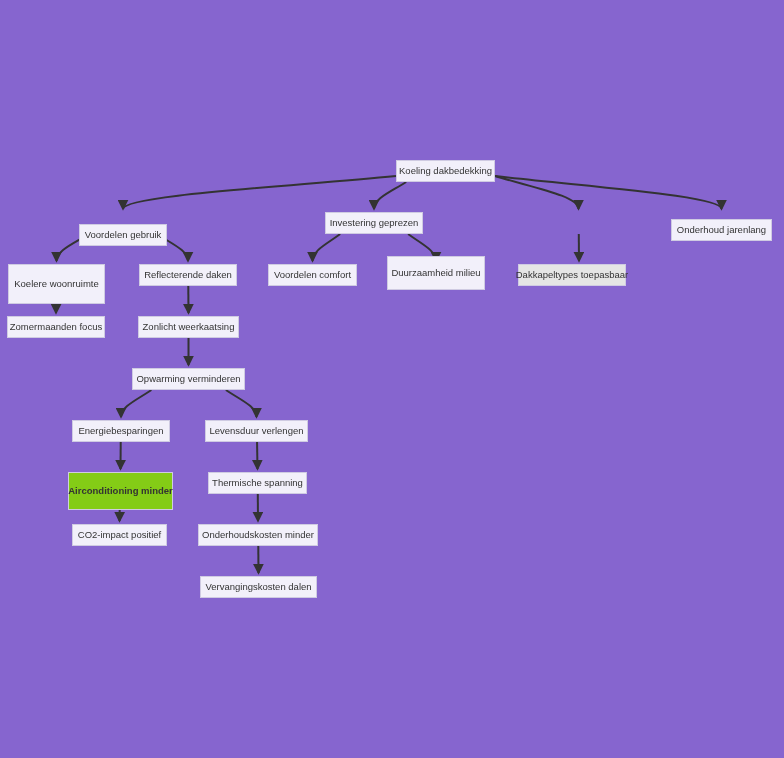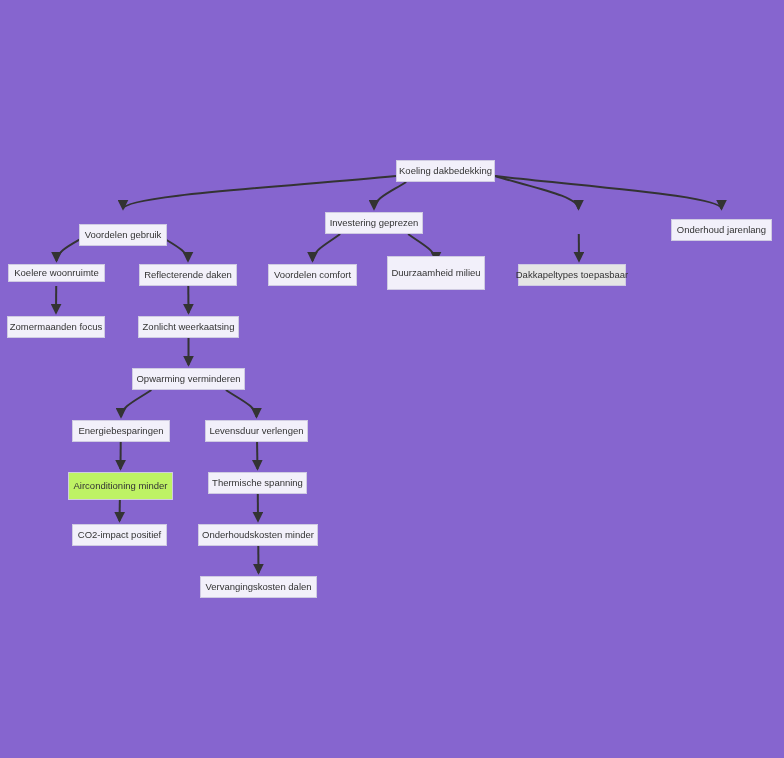--- a/index.html
+++ b/index.html
@@ -60,28 +60,28 @@
       <path d="M120.725,442 L120.5,469" fill="none" stroke="#333333" stroke-width="2" marker-end="url(#arrow)"></path>
       <path d="M119.95,494 L119.5,521" fill="none" stroke="#333333" stroke-width="2" marker-end="url(#arrow)"></path>
       <path d="M257.05,442 L257.5,469" fill="none" stroke="#333333" stroke-width="2" marker-end="url(#arrow)"></path>
       <path d="M257.775,494 L258,521" fill="none" stroke="#333333" stroke-width="2" marker-end="url(#arrow)"></path>
       <path d="M258.275,546 L258.5,573" fill="none" stroke="#333333" stroke-width="2" marker-end="url(#arrow)"></path>
     </svg>
     <div class="node" style="left: 396px; top: 160px; width: 99px; height: 22px; background: rgb(242, 240, 250); border-color: rgb(207, 203, 226); color: rgb(51, 51, 51);">Koeling dakbedekking</div>
     <div class="node" style="left: 79px; top: 224px; width: 88px; height: 22px; background: rgb(242, 240, 250); border-color: rgb(207, 203, 226); color: rgb(51, 51, 51);">Voordelen gebruik</div>
     <div class="node" style="left: 325px; top: 212px; width: 98px; height: 22px; background: rgb(242, 240, 250); border-color: rgb(207, 203, 226); color: rgb(51, 51, 51);">Investering geprezen</div>
     <div class="node" style="left: 671px; top: 212px; width: 101px; height: 22px; background: rgb(242, 240, 250); border-color: rgb(207, 203, 226); color: rgb(51, 51, 51); margin-top: 7px;">Onderhoud jarenlang</div>
-    <div class="node" style="left: 8px; top: 264px; width: 97px; height: 18px; background: rgb(242, 240, 250); border-color: rgb(207, 203, 226); color: rgb(51, 51, 51);">Koelere woonruimte</div>
+    <div class="node" style="left: 8px; top: 264px; width: 97px; height: 40px; background: rgb(242, 240, 250); border-color: rgb(207, 203, 226); color: rgb(51, 51, 51);">Koelere woonruimte</div>
     <div class="node" style="left: 139px; top: 264px; width: 98px; height: 22px; background: rgb(242, 240, 250); border-color: rgb(207, 203, 226); color: rgb(51, 51, 51);">Reflecterende daken</div>
     <div class="node" style="left: 268px; top: 264px; width: 89px; height: 22px; background: rgb(242, 240, 250); border-color: rgb(207, 203, 226); color: rgb(51, 51, 51);">Voordelen comfort</div>
     <div class="node" style="left: 387px; top: 256px; width: 98px; height: 34px; background: rgb(242, 240, 250); border-color: rgb(207, 203, 226); color: rgb(51, 51, 51);">Duurzaamheid milieu</div>
     <div class="node" style="left: 518px; top: 264px; width: 108px; height: 22px; background: #e5e5e5; border-color: rgb(207, 203, 226); color: rgb(51, 51, 51);">Dakkapeltypes toepasbaar</div>
     <div class="node" style="left: 7px; top: 316px; width: 98px; height: 22px; background: rgb(242, 240, 250); border-color: rgb(207, 203, 226); color: rgb(51, 51, 51); text-align: center;">Zomermaanden focus</div>
     <div class="node" style="left: 138px; top: 316px; width: 101px; height: 22px; background: rgb(242, 240, 250); border-color: rgb(207, 203, 226); color: rgb(51, 51, 51);">Zonlicht weerkaatsing</div>
     <div class="node" style="left: 132px; top: 368px; width: 113px; height: 22px; background: rgb(242, 240, 250); border-color: rgb(207, 203, 226); color: rgb(51, 51, 51);">Opwarming verminderen</div>
     <div class="node" style="left: 72px; top: 420px; width: 98px; height: 22px; background: rgb(242, 240, 250); border-color: rgb(207, 203, 226); color: rgb(51, 51, 51);">Energiebesparingen</div>
     <div class="node" style="left: 205px; top: 420px; width: 103px; height: 22px; background: rgb(242, 240, 250); border-color: rgb(207, 203, 226); color: rgb(51, 51, 51);">Levensduur verlengen</div>
-    <div class="node" style="left: 68px; top: 472px; width: 105px; height: 28px; background: #bef264; border-color: rgb(207, 203, 226); color: rgb(51, 51, 51);">Airconditioning minder</div>
+    <div class="node" style="left: 68px; top: 472px; width: 105px; height: 38px; background: #84cc16; border-color: rgb(207, 203, 226); color: rgb(51, 51, 51); font-weight: bold;">Airconditioning minder</div>
     <div class="node" style="left: 208px; top: 472px; width: 99px; height: 22px; background: rgb(242, 240, 250); border-color: rgb(207, 203, 226); color: rgb(51, 51, 51);">Thermische spanning</div>
     <div class="node" style="left: 72px; top: 524px; width: 95px; height: 22px; background: rgb(242, 240, 250); border-color: rgb(207, 203, 226); color: rgb(51, 51, 51);">CO2-impact positief</div>
     <div class="node" style="left: 198px; top: 524px; width: 120px; height: 22px; background: rgb(242, 240, 250); border-color: rgb(207, 203, 226); color: rgb(51, 51, 51);">Onderhoudskosten minder</div>
     <div class="node" style="left: 200px; top: 576px; width: 117px; height: 22px; background: rgb(242, 240, 250); border-color: rgb(207, 203, 226); color: rgb(51, 51, 51);">Vervangingskosten dalen</div>
   </div>
 
 </body></html>

